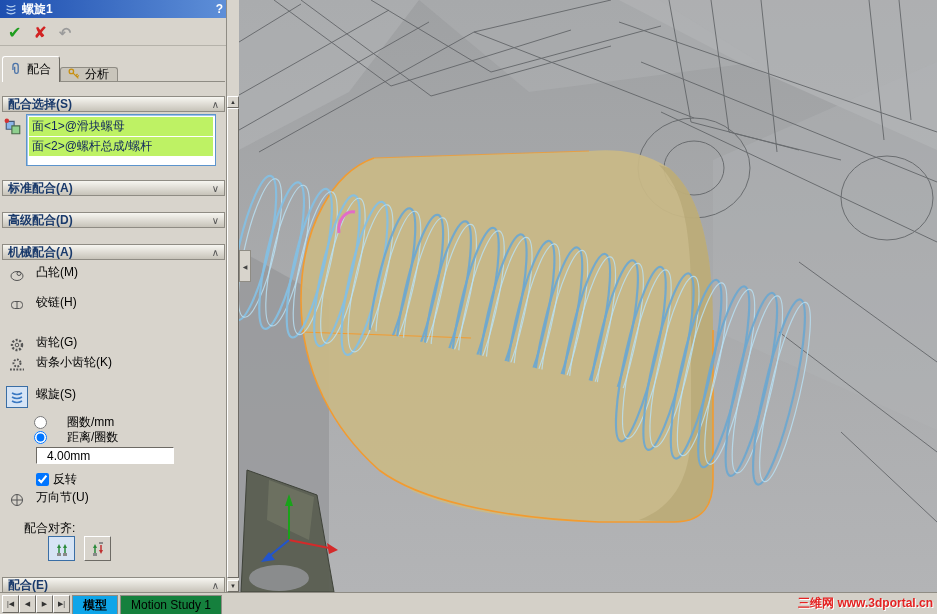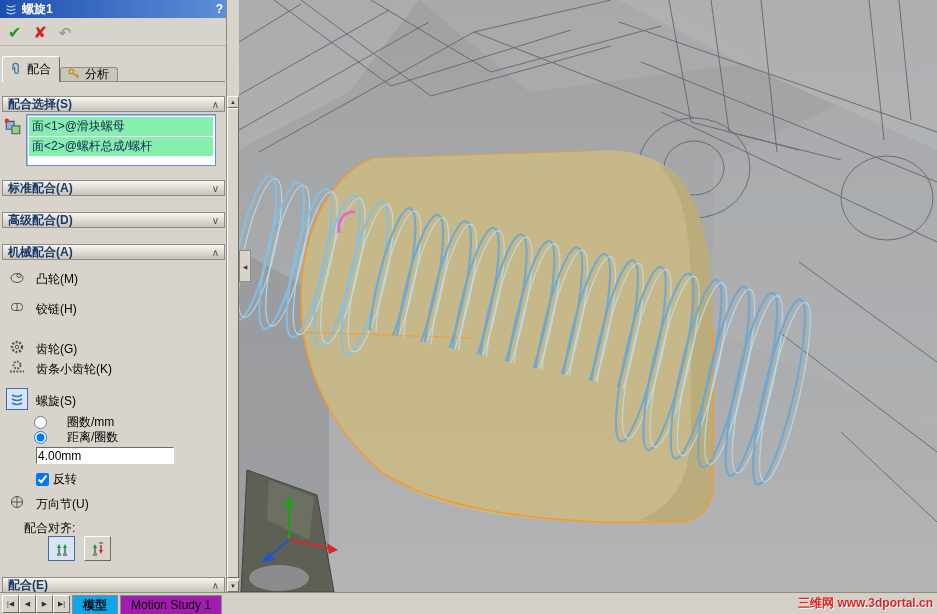--- a/index.html
+++ b/index.html
@@ -27,53 +27,53 @@
     border:1px solid #8f8c84; border-bottom:none; border-radius:3px 3px 0 0; background:#C9C5BB; height:14px; }
   .tab.active { background:#D8D4CC; height:26px; border-color:#fff #6d6a64 #D8D4CC #fff; position:relative; top:1px; }
 
   .hdr { position:absolute; left:2px; width:223px; height:16px;
     background:linear-gradient(#F7F6F1,#C7C3B9); border:1px solid #8F8C84;
     color:#1A3A6B; font-weight:bold; display:flex; align-items:center; padding:0 5px; }
   .hdr .chev { margin-left:auto; color:#555; font-size:10px; font-weight:normal; }
 
   #sel-listbox { position:absolute; left:26px; top:114px; width:190px; height:52px;
     background:#fff; border:1px solid #5C94CC; box-shadow:inset 1px 1px 0 #9fc4e8; padding:2px; overflow:hidden; }
-  .sel-item { background:#86efac; color:#10275C; padding:1px 3px; margin-bottom:1px; white-space:nowrap; }
+  .sel-item { background:#bef264; color:#10275C; padding:1px 3px; margin-bottom:1px; white-space:nowrap; }
   #sel-icon { position:absolute; left:4px; top:118px; }
 
-  .mrow { position:absolute; left:6px; height:24px; display:flex; align-items:flex-end; gap:8px; }
+  .mrow { position:absolute; left:6px; height:24px; display:flex; align-items:flex-start; gap:8px; }
   .micon { width:22px; height:22px; display:flex; align-items:center; justify-content:center; }
   .micon.pressed { background:#D6E4F5; border:1px solid #3A6EA5; }
   .mlabel { color:#000; }
 
   .radio-row { position:absolute; left:34px; height:14px; display:flex; align-items:center; gap:20px; }
   .radio-row input, #reverse-box { margin:0; width:13px; height:13px; }
   #dist-input { position:absolute; left:36px; top:447px; width:138px; height:17px;
-    border:1px solid; border-color:#6D6A64 #fff #fff #6D6A64; background:#fff; font-size:12px; padding:0 1px; font-family:"Liberation Sans","DejaVu Sans",sans-serif; }
+    border:1px solid; border-color:#6D6A64 #fff #fff #6D6A64; background:#fff; font-size:12px; padding:0 10px; font-family:"Liberation Sans","DejaVu Sans",sans-serif; }
   .check-row { position:absolute; left:36px; top:472px; height:15px; display:flex; align-items:center; gap:4px; }
   #align-label { position:absolute; left:24px; top:520px; }
   .align-btn { position:absolute; top:536px; width:27px; height:25px; display:flex; align-items:center; justify-content:center; }
   .align-btn.sel { background:#D6E4F5; border-color:#3A6EA5; }
 
   
   #pm-scrollbar { position:absolute; left:227px; top:96px; width:12px; height:496px; background:#ECEAE4; }
   .sb-btn { position:absolute; left:0; width:12px; height:12px; font-size:6px; display:flex; align-items:center; justify-content:center; color:#333; }
   #sb-up { top:0; } #sb-down { bottom:0; }
   #sb-thumb { position:absolute; left:0; top:12px; width:12px; height:470px; }
 
   
   #viewport { position:absolute; left:239px; top:0; width:698px; height:592px; overflow:hidden; }
   #collapse-tab { position:absolute; left:239px; top:250px; width:12px; height:32px;
     background:#D8D4CC; border:1px solid #8f8c84; font-size:6px; display:flex; align-items:center; justify-content:center; color:#444; z-index:5; }
 
   
   #statusbar { position:absolute; left:0; top:592px; width:937px; height:22px; background:#D4D0C8;
     border-top:1px solid #8f8c84; display:flex; align-items:flex-end; padding:0 4px 0 2px; }
   .nav-btn { width:17px; height:18px; font-size:7px; display:flex; align-items:center; justify-content:center; color:#333; margin-bottom:1px; }
-  .sbtab { height:19px; padding:0 10px; display:flex; align-items:center; border:1px solid #8f8c84; border-bottom:none; background:#a21caf; margin-left:2px; font-size:12px; }
+  .sbtab { height:19px; padding:0 10px; display:flex; align-items:center; border:1px solid #8f8c84; border-bottom:none; background:#15803d; margin-left:2px; font-size:12px; }
   .sbtab.active { background:#0ea5e9; font-weight:bold; }
   #watermark { margin-left:auto; color:#E42222; font-weight:bold; font-size:12px;
     text-shadow:1px 1px 0 #fff; margin-bottom:2px; white-space:nowrap; }
 </style>
 </head>
 <body>
 
 <div id="panel">
 
   <div id="titlebar">

